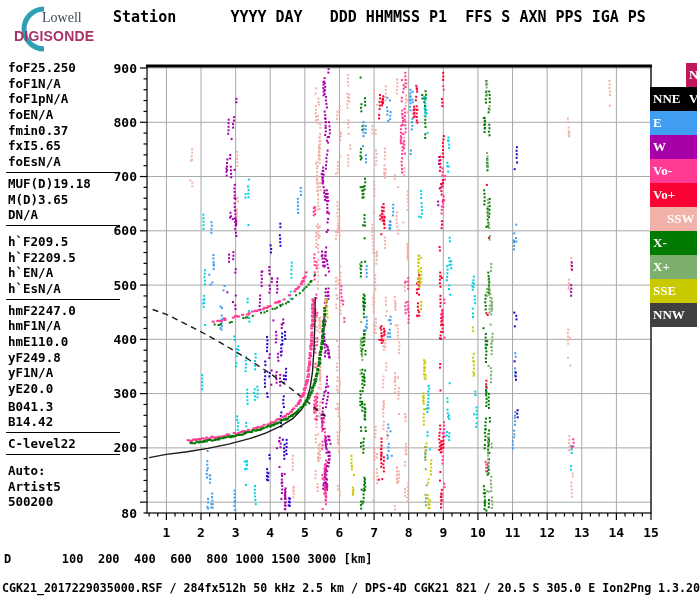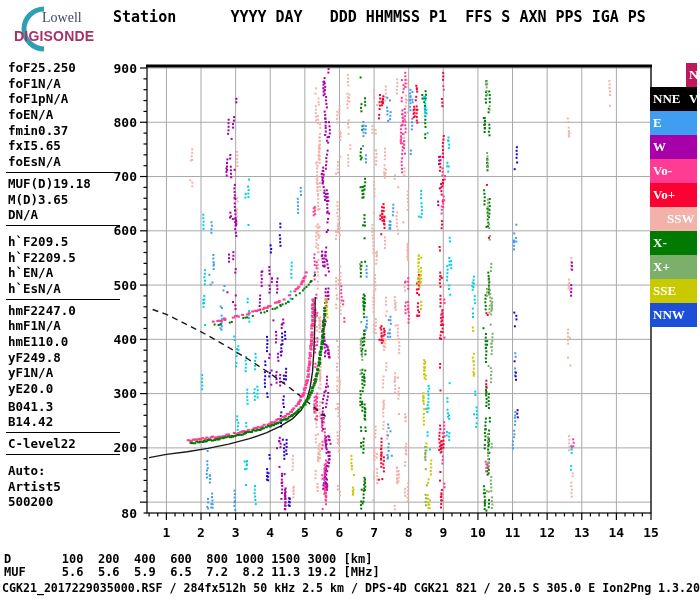--- a/index.html
+++ b/index.html
@@ -3039,21 +3039,20 @@
       <div class="legend-item" style="background: #be185d; margin-left: 36px;">No Val</div>
       <div class="legend-item" style="background: #000000;">NNE</div>
       <div class="legend-item" style="background: rgb(63, 158, 242);">E</div>
       <div class="legend-item" style="background: rgb(168, 0, 168);">W</div>
       <div class="legend-item" style="background: rgb(255, 59, 148);">Vo-</div>
       <div class="legend-item" style="background: rgb(250, 2, 50);">Vo+</div>
       <div class="legend-item" style="background: rgb(242, 178, 170); padding-left: 17px;">SSW</div>
       <div class="legend-item" style="background: rgb(0, 122, 0);">X-</div>
       <div class="legend-item" style="background: rgb(124, 174, 108);">X+</div>
       <div class="legend-item" style="background: rgb(201, 201, 0);">SSE</div>
-      <div class="legend-item" style="background: #1d4ed8;">NNW</div>
+      <div class="legend-item" style="background: #404040;">NNW</div>
     </div>
 
   <pre class="brow" style="top:553px" id="drow">D       100  200  400  600  800 1000 1500 3000 [km]</pre>
-  <pre class="brow" style="top:566px" id="mufrow">MUF     5.6  5.6  5.9  6.5  7.2  8.2 11.3 19.2 [MHz]</pre>
 
   <pre class="footer">CGK21_2017229035000.RSF / 284fx512h 50 kHz 2.5 km / DPS-4D CGK21 821 / 20.5 S 305.0 E Ion2Png 1.3.20</pre>
 
 </div>
 
 </body></html>

